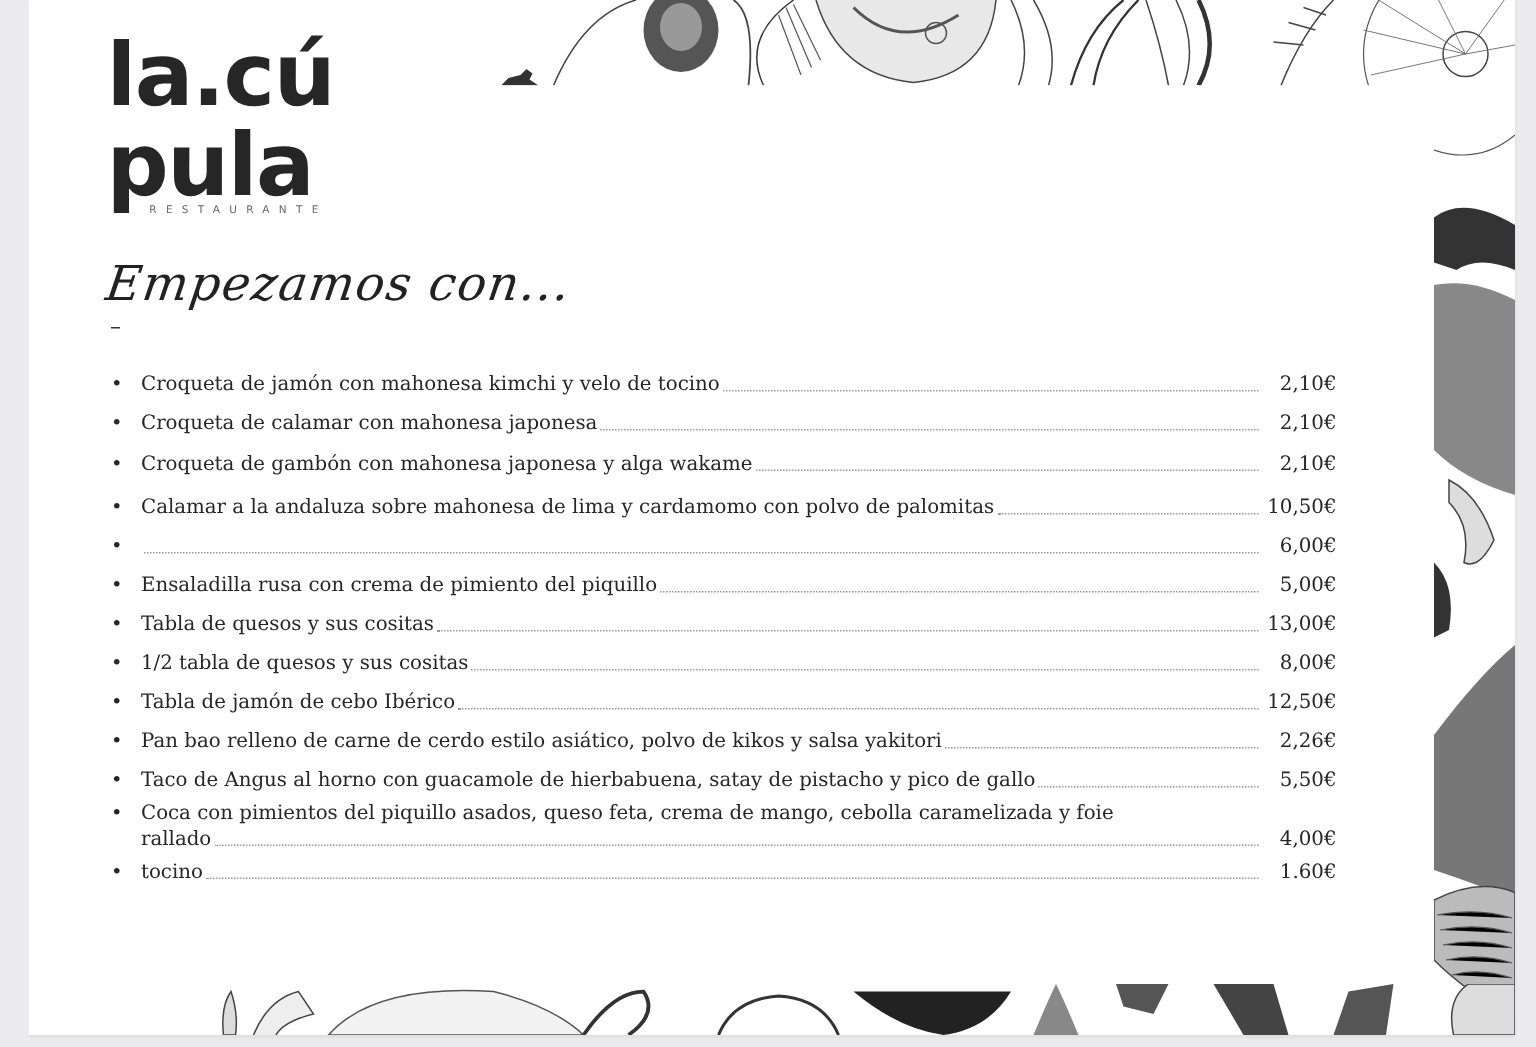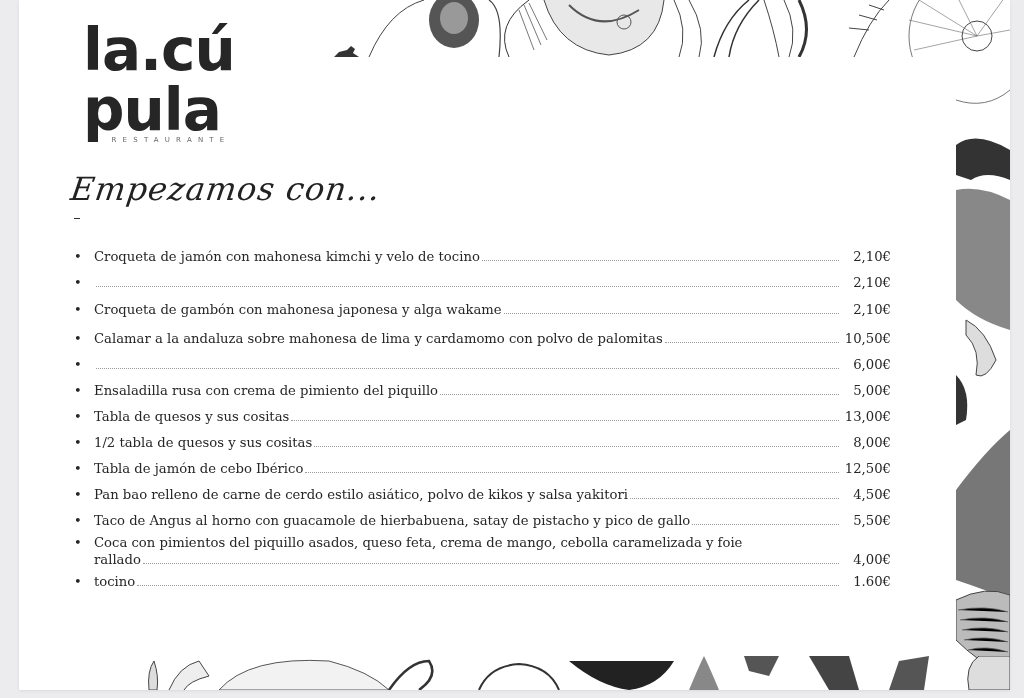--- a/index.html
+++ b/index.html
@@ -24,21 +24,20 @@
       position:absolute; left:937px; top:0; width:54px; height:690px; overflow:hidden;
     }
     .deco-bottom {
       position:absolute; left:110px; top:656px; width:881px; height:34px; overflow:hidden;
     }
     
     .logo {
       position:absolute; left:52px; top:22px; width:160px;
       font-family:"DejaVu Sans", sans-serif; font-weight:bold;
       color:#262626;
-      margin-left:12px;
     }
     .logo .l1, .logo .l2 {
       font-size:58px; line-height:56px; letter-spacing:-1px; display:block;
     }
     .logo .l2 { margin-top:4px; }
     .logo .sub {
       display:block; font-family:"DejaVu Sans", sans-serif; font-weight:normal;
       font-size:7px; letter-spacing:6.2px; color:#666; margin-top:-2px; padding-left:16px;text-align:center;
     }
     .section-title {
@@ -142,20 +141,21 @@
 
   <ul class="menu">
     <li class="item" style="margin-bottom:9px">
       <span class="bullet">•</span>
       <span class="name">Croqueta de jamón con mahonesa kimchi y velo de tocino</span>
       <span class="dots"></span>
       <span class="price">2,10€</span>
     </li>
     <li class="item" style="margin-bottom:10px">
       <span class="bullet">•</span>
+      <span class="name">Croqueta de calamar con mahonesa japonesa</span>
       <span class="dots"></span>
       <span class="price">2,10€</span>
     </li>
     <li class="item" style="margin-bottom:12px">
       <span class="bullet">•</span>
       <span class="name">Croqueta de gambón con mahonesa japonesa y alga wakame</span>
       <span class="dots"></span>
       <span class="price">2,10€</span>
     </li>
     <li class="item" style="margin-bottom:9px">
@@ -190,21 +190,21 @@
     <li class="item" style="margin-bottom:9px">
       <span class="bullet">•</span>
       <span class="name">Tabla de jamón de cebo Ibérico</span>
       <span class="dots"></span>
       <span class="price">12,50€</span>
     </li>
     <li class="item" style="margin-bottom:9px">
       <span class="bullet">•</span>
       <span class="name">Pan bao relleno de carne de cerdo estilo asiático, polvo de kikos y salsa yakitori</span>
       <span class="dots"></span>
-      <span class="price">4,50€</span>
+      <span class="price">2,26€</span>
     </li>
     <li class="item" style="margin-bottom:5px">
       <span class="bullet">•</span>
       <span class="name">Taco de Angus al horno con guacamole de hierbabuena, satay de pistacho y pico de gallo</span>
       <span class="dots"></span>
       <span class="price">5,50€</span>
     </li>
     <li class="item multi" style="margin-bottom:5px">
       <span class="bullet" style="bottom:auto;top:0">•</span>
       <span class="line1">Coca con pimientos del piquillo asados, queso feta, crema de mango, cebolla caramelizada y foie</span>

